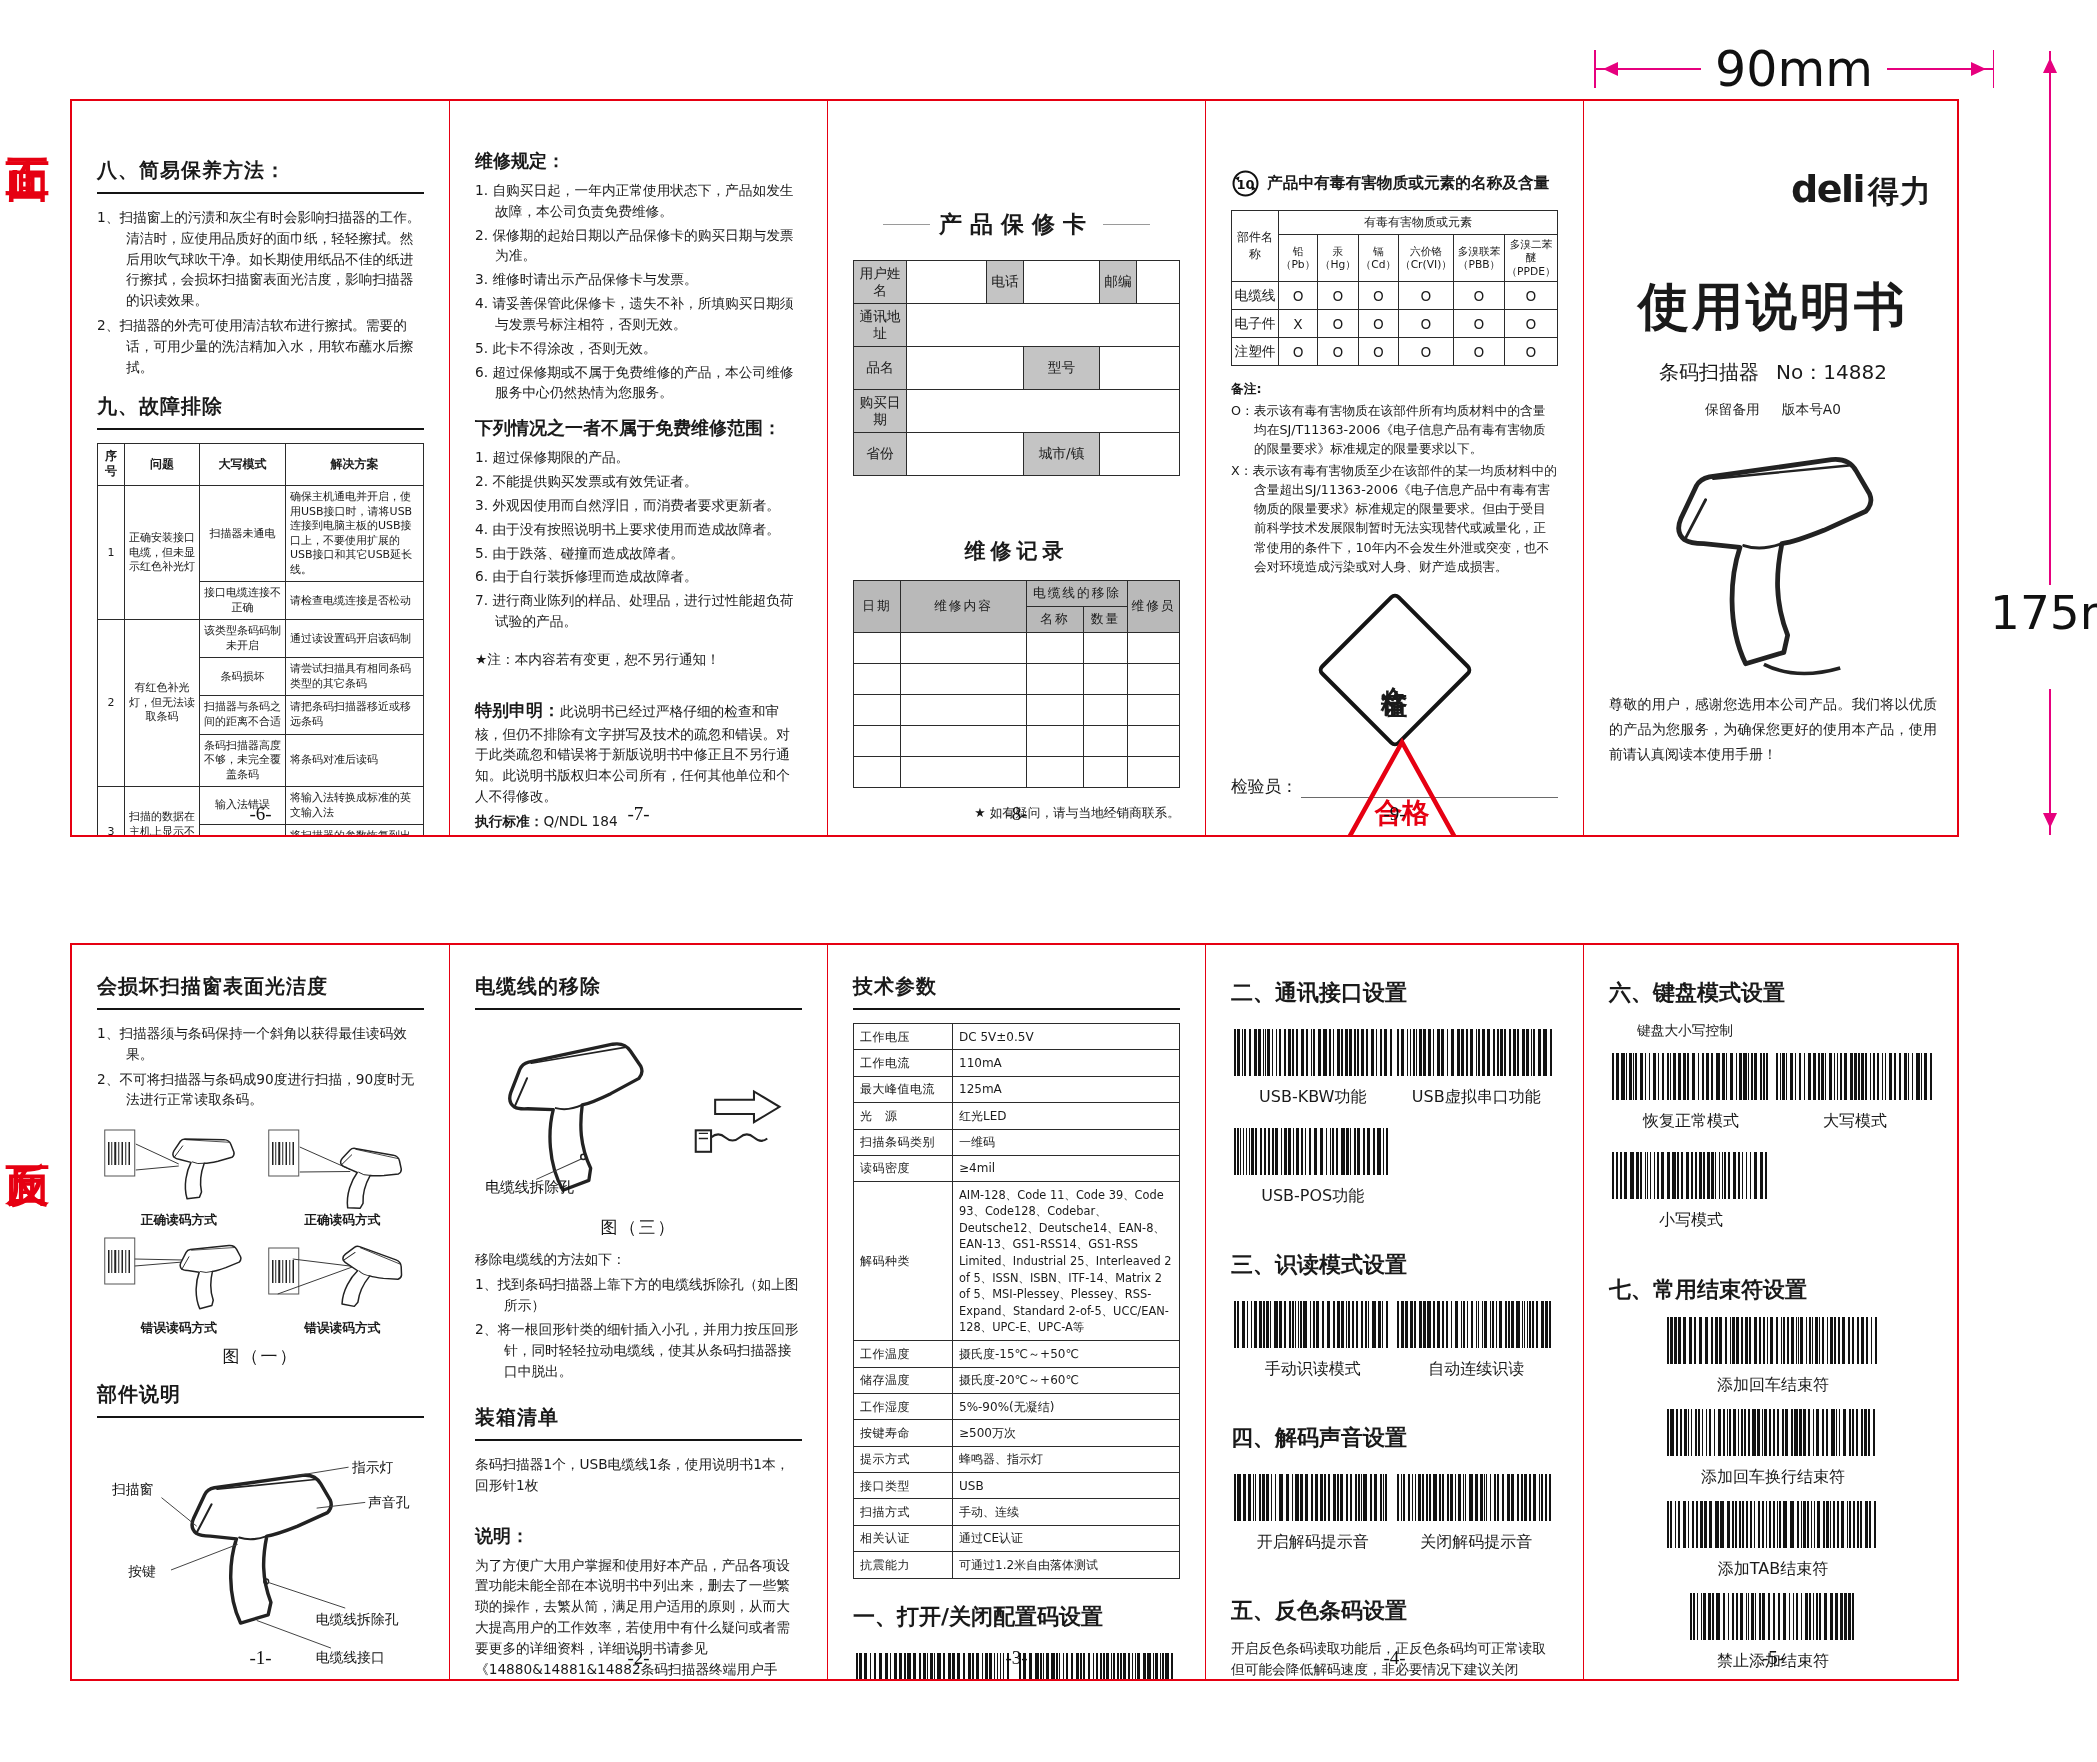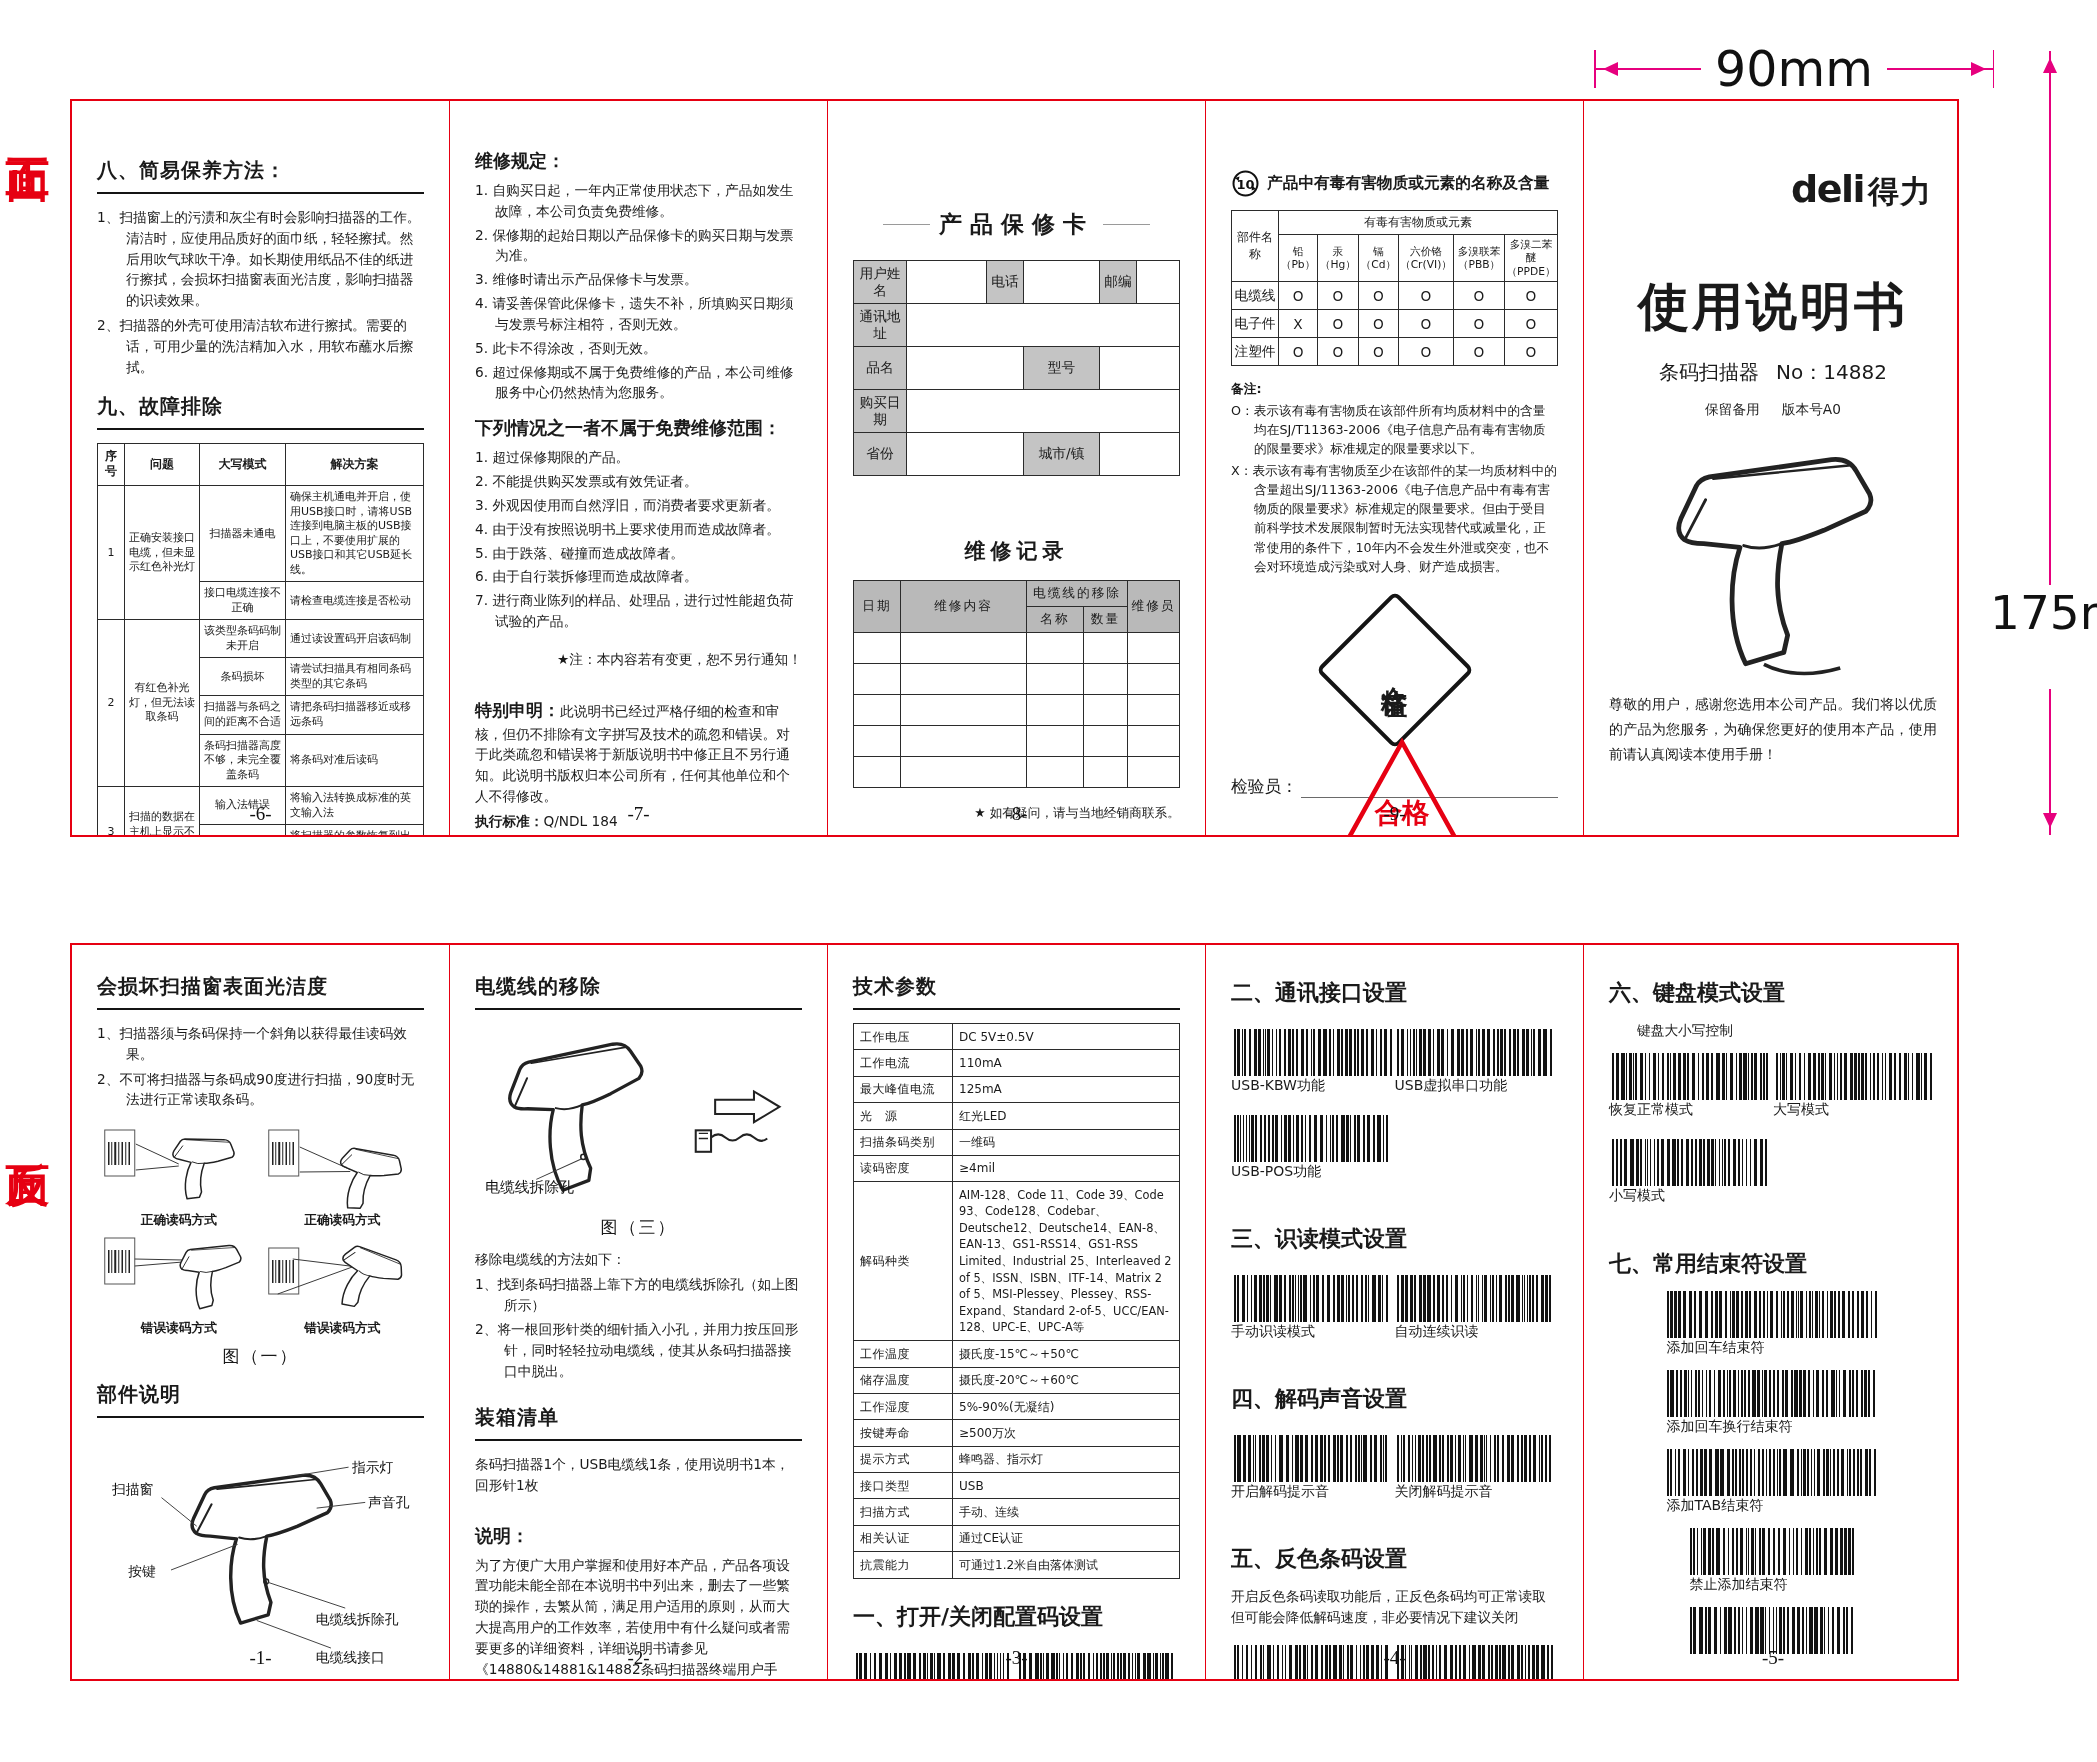--- a/index.html
+++ b/index.html
@@ -88,21 +88,21 @@
   .cover-sub{display:flex;justify-content:center;gap:17px;font-size:20px;margin-top:17px}
   .cover-ver{display:flex;justify-content:center;gap:22px;font-size:13.7px;margin-top:15px;color:#222}
   .cover-fig{display:flex;justify-content:center;margin-top:20px}
   .cover-welcome{font-size:14px;line-height:1.8;text-align:justify;margin-top:15px}
 
   
   .barcode{display:flex;align-items:stretch;height:47px;overflow:hidden;margin:0 auto}
   .barcode i{display:block;background:#131313;height:100%;flex:0 0 auto}
   .bc{width:158px}
   .bc.wide{width:213px}
-  .bc-label{font-size:14px;font-weight:bold;text-align:left;margin-top:1px}
+  .bc-label{font-size:16px;font-weight:bold;text-align:center;margin-top:11px}
   .bc-grid{display:flex;flex-wrap:wrap;margin-top:5px}
   .bc-grid .cell{width:50%;padding:9px 0 11px}
   .bc-stack{display:flex;flex-direction:column;align-items:center;gap:13px;margin-top:7px}
 
   
   .tbl-tech{font-size:12px}
   .tbl-tech td{padding:4.6px 6px;line-height:1.35}
   .tbl-tech td.k{width:99px;letter-spacing:0.5px}
   .tbl-tech td.decode{font-size:11.4px;line-height:1.45}
 
@@ -224,21 +224,21 @@
     <div class="hplain">下列情况之一者不属于免费维修范围：</div>
     <div class="body">
       <p class="li2">1. 超过保修期限的产品。</p>
       <p class="li2">2. 不能提供购买发票或有效凭证者。</p>
       <p class="li2">3. 外观因使用而自然浮旧，而消费者要求更新者。</p>
       <p class="li2">4. 由于没有按照说明书上要求使用而造成故障者。</p>
       <p class="li2">5. 由于跌落、碰撞而造成故障者。</p>
       <p class="li2">6. 由于自行装拆修理而造成故障者。</p>
       <p class="li2">7. 进行商业陈列的样品、处理品，进行过性能超负荷试验的产品。</p>
     </div>
-    <p class="body" style="text-align:right;margin-top:17px">★注：本内容若有变更，恕不另行通知！</p>
+    <p class="body" style="margin-top:17px">★注：本内容若有变更，恕不另行通知！</p>
     <p class="body" style="margin-top:28px">
       <b style="font-size:17px">特别申明：</b><span>此说明书已经过严格仔细的检查和审核，但仍不排除有文字拼写及技术的疏忽和错误。对于此类疏忽和错误将于新版说明书中修正且不另行通知。此说明书版权归本公司所有，任何其他单位和个人不得修改。</span>
     </p>
     <p class="body" style="margin-top:4px">
       <b>执行标准：</b><span>Q/NDL 184</span>
     </p>
     <div class="pg">-7-</div>
   </section>
 
   <section class="panel">

